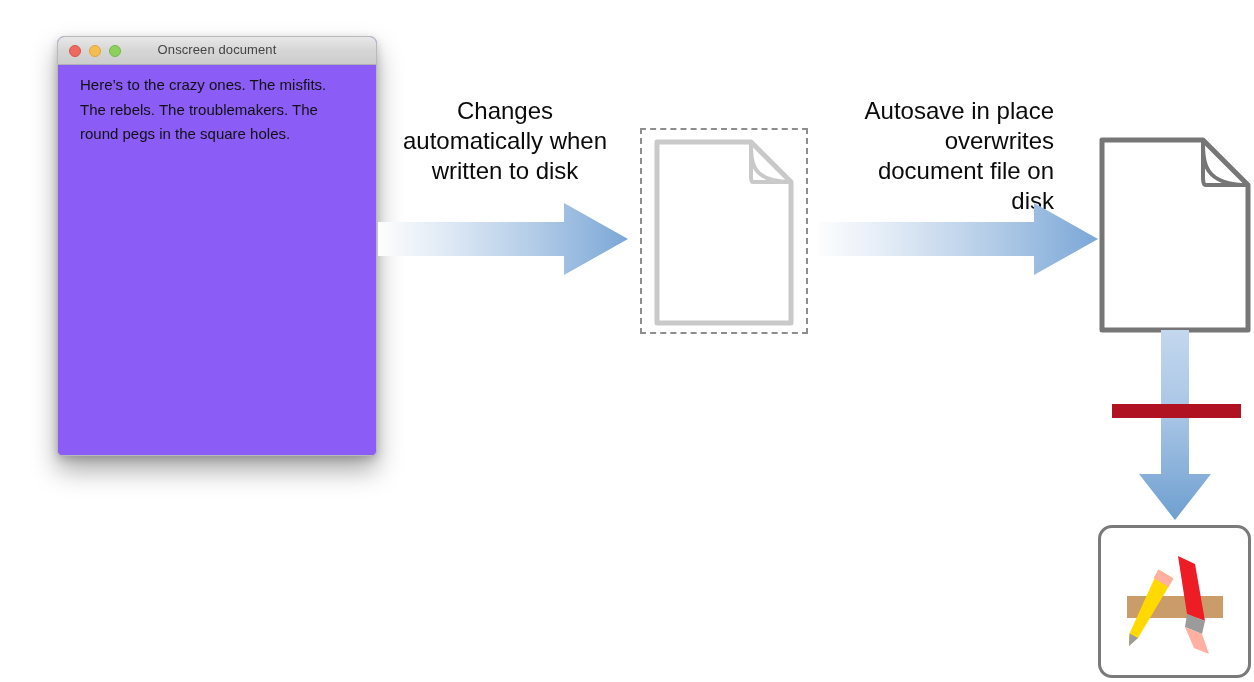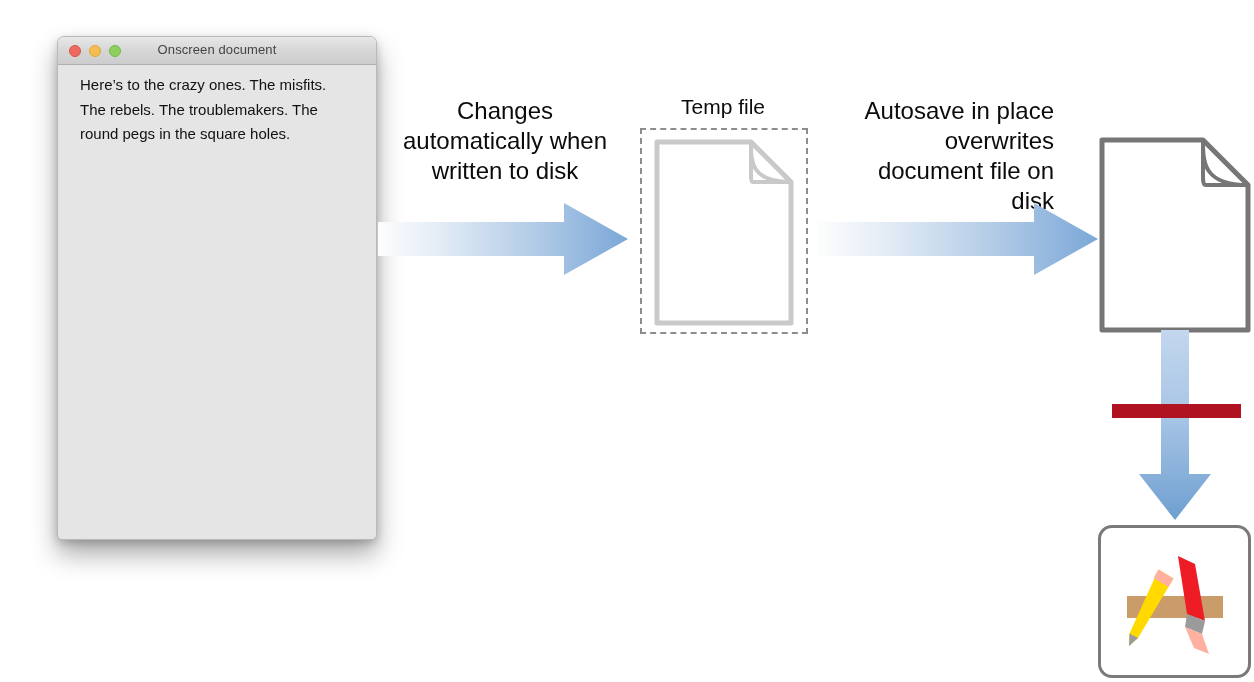--- a/index.html
+++ b/index.html
@@ -21,23 +21,23 @@
     width: 1254px;
     height: 682px;
   }
 
   
   .window {
     position: absolute;
     left: 57px;
     top: 36px;
     width: 320px;
-    height: 504px;
+    height: 420px;
     border-radius: 7px 7px 5px 5px;
-    background: #e5e5e5;
+    background: #8b5cf6;
     box-shadow: 0 14px 26px rgba(0,0,0,0.34), 0 3px 8px rgba(0,0,0,0.18);
     overflow: hidden;
     border: 1px solid #b9b9b9;
     box-sizing: border-box;
   }
   .titlebar {
     position: relative;
     height: 28px;
     background: linear-gradient(to bottom, #e8e8e8 0%, #d6d6d6 50%, #cdcdcd 100%);
     border-bottom: 1px solid #b0b0b0;
@@ -175,21 +175,20 @@
       <linearGradient id="gh1" x1="0" y1="0" x2="1" y2="0">
         <stop offset="0%" stop-color="#fdfdfd"></stop>
         <stop offset="22%" stop-color="#e6eef7"></stop>
         <stop offset="60%" stop-color="#b6cee8"></stop>
         <stop offset="100%" stop-color="#7ba7d7"></stop>
       </linearGradient>
     </defs>
     <path d="M0,19 L186,19 L186,0 L250,36 L186,72 L186,53 L0,53 Z" fill="url(#gh1)"></path>
   </svg>
 
-  <div class="label" id="label-temp">Temp file</div>
 
   <div id="temp-box"></div>
 
   <svg id="temp-doc" viewBox="0 0 142 189">
     <path d="M4,4 L98,4 C98,4 138,44 138,44 L138,185 L4,185 Z" fill="#ffffff" stroke="#c9c9c9" stroke-width="5" stroke-linejoin="round"></path>
     <path d="M98,4 C98,24 98,44 138,44 L100,44 C98,44 98,40 98,36 Z" fill="#ffffff" stroke="#c9c9c9" stroke-width="4" stroke-linejoin="round"></path>
   </svg>
 
   <div class="label" id="label-autosave">Autosave in place overwrites document file on disk</div>
 

